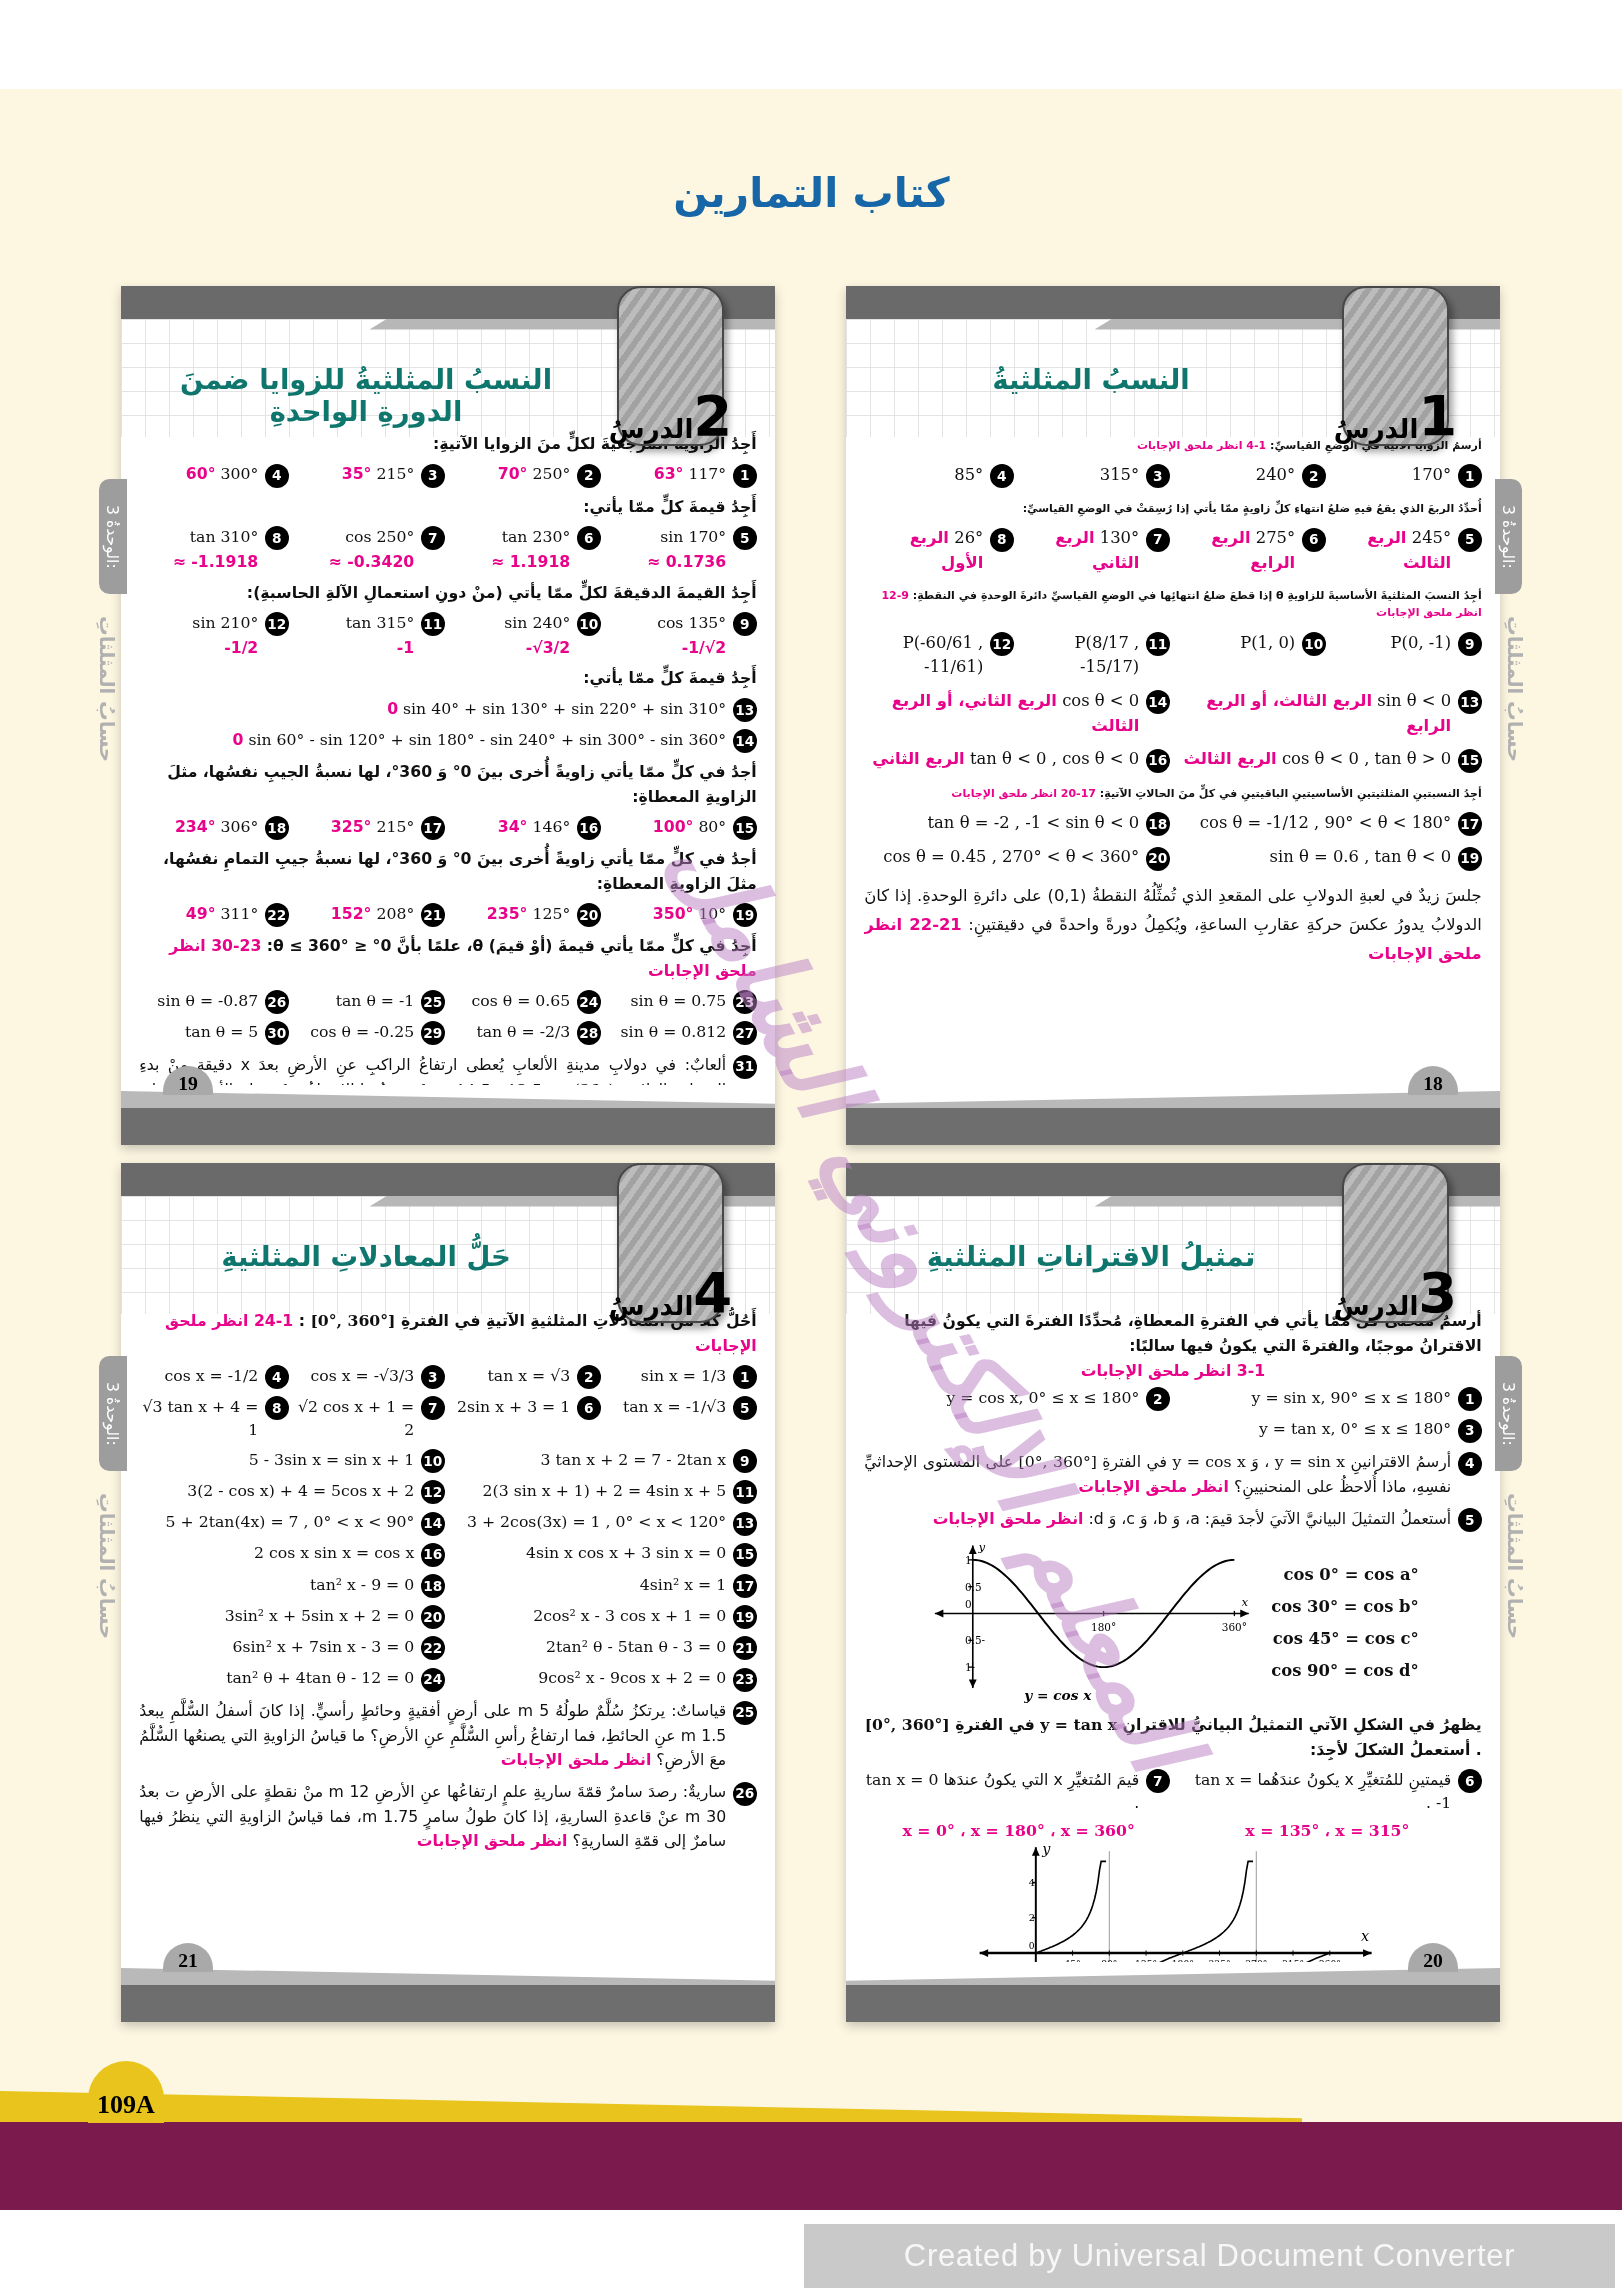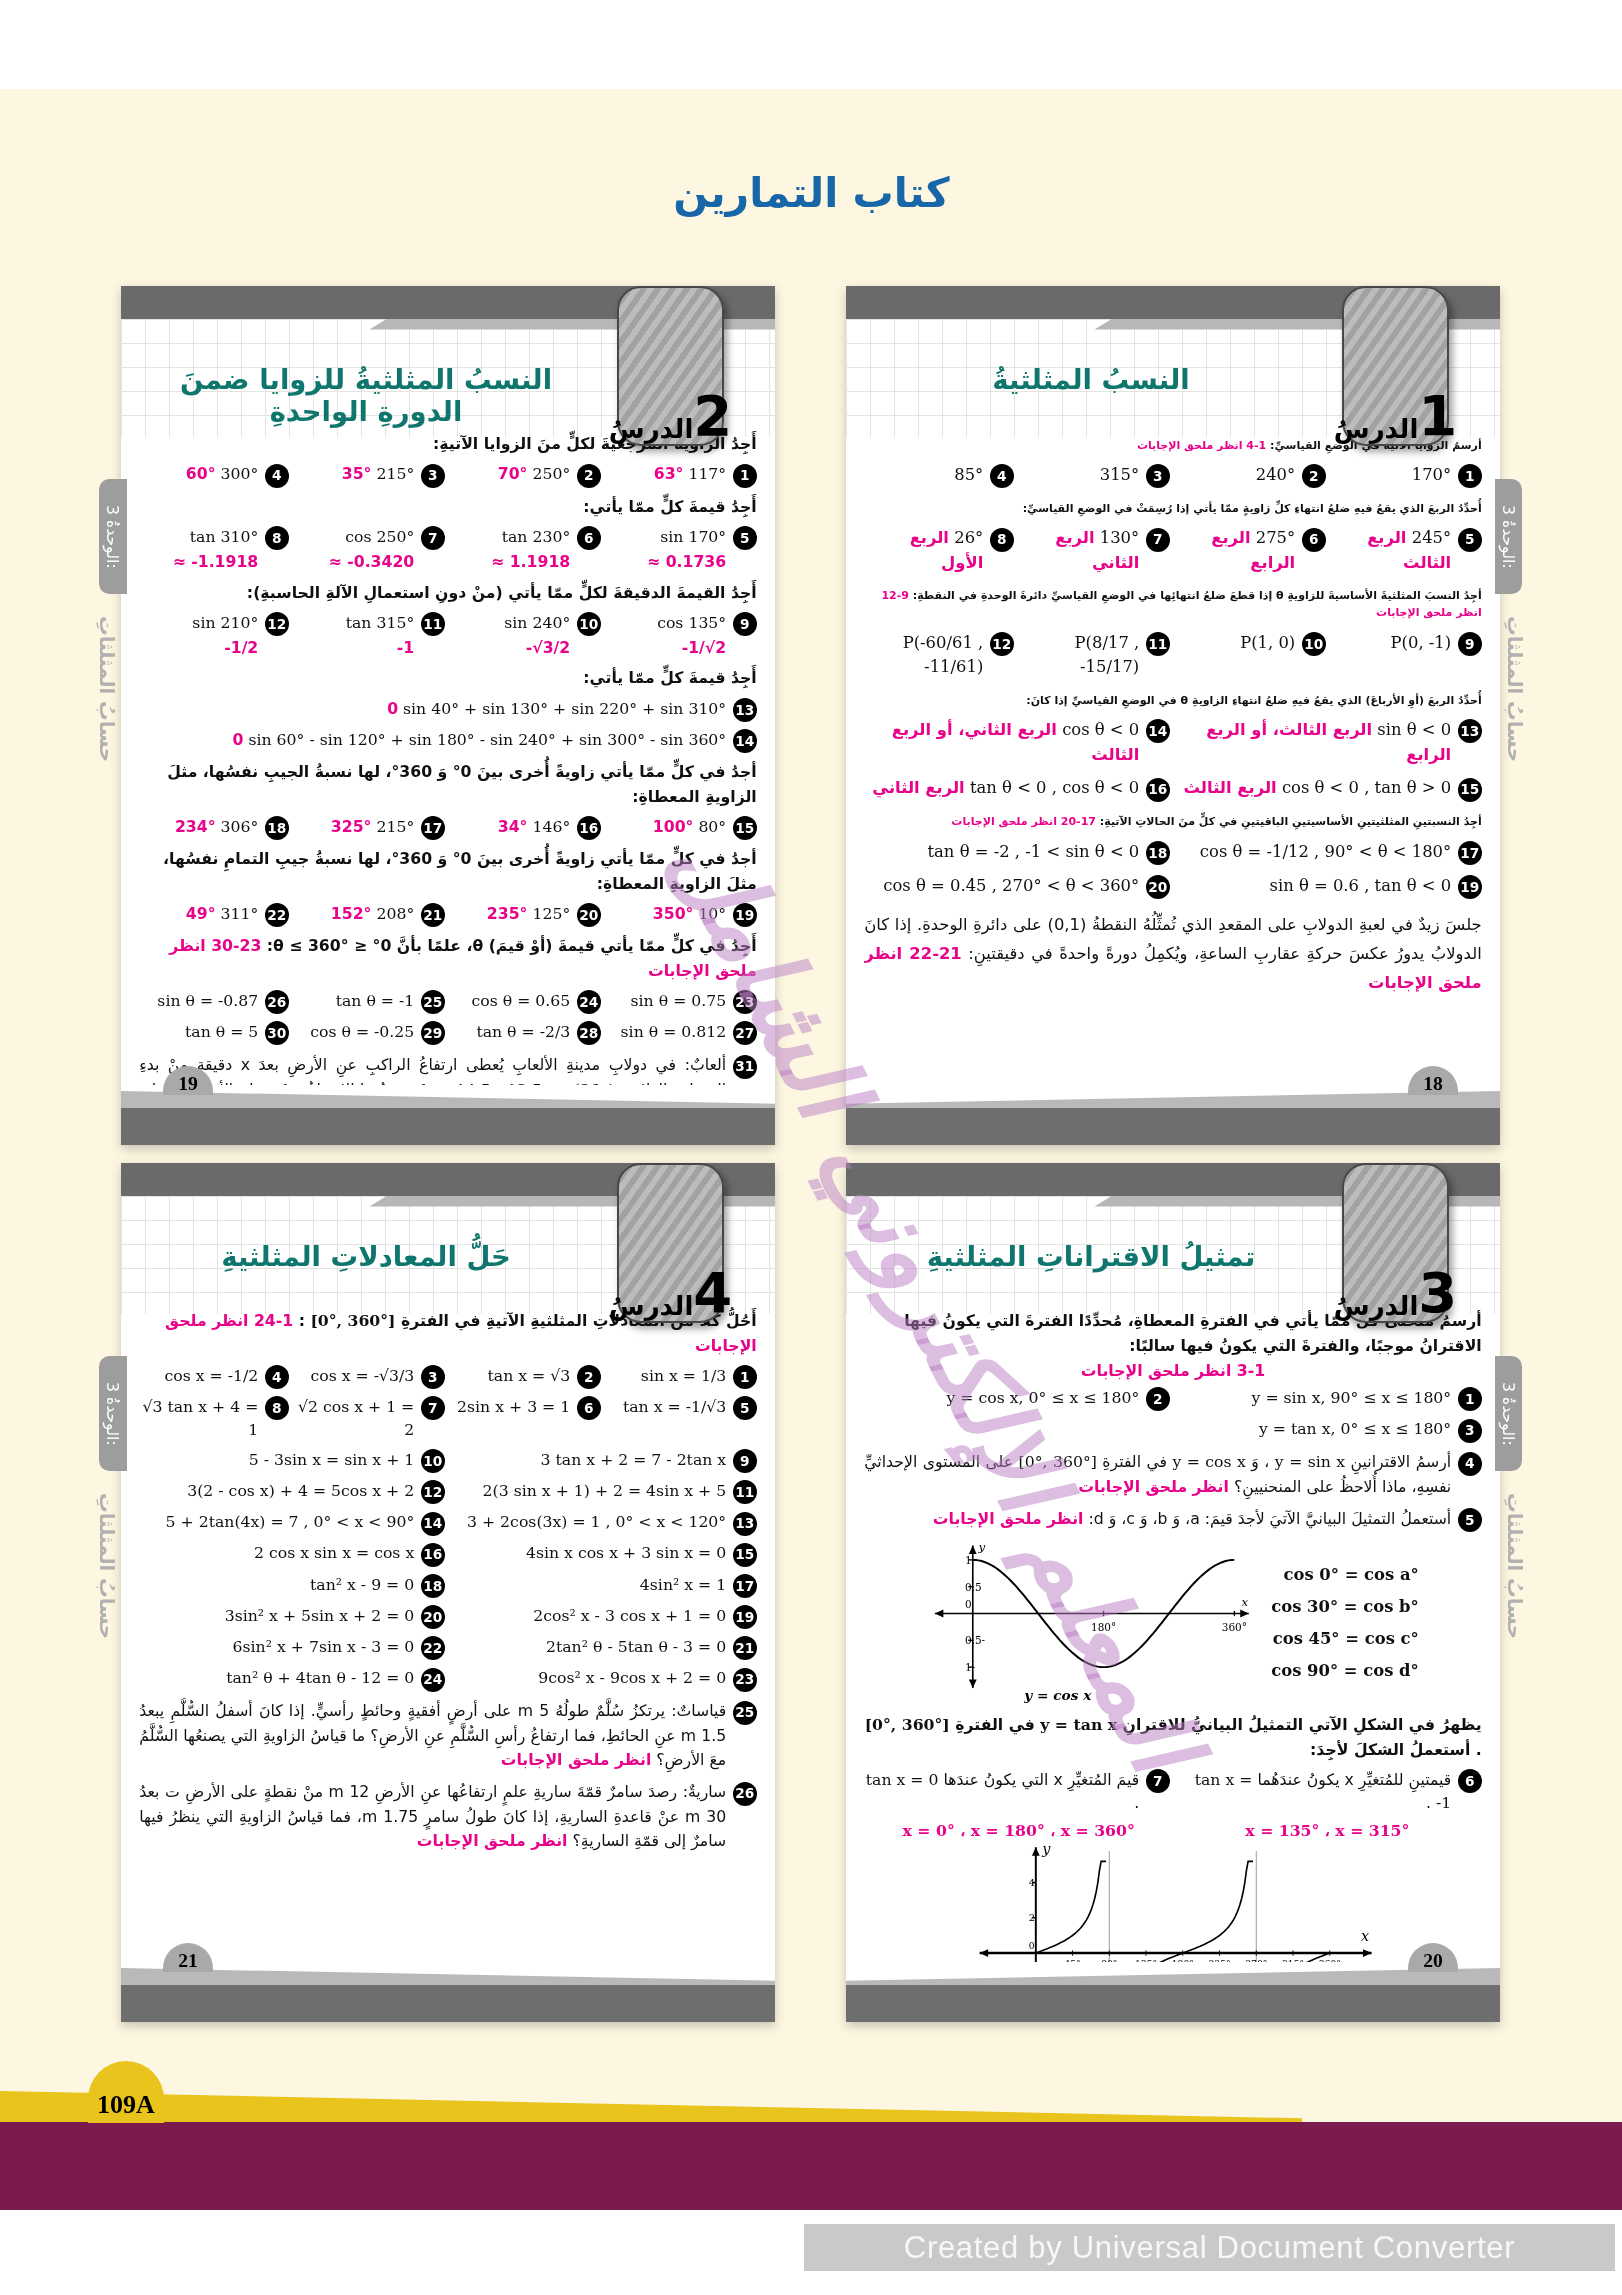--- a/index.html
+++ b/index.html
@@ -55,21 +55,21 @@
   .page-bump{position:absolute;bottom:50px;width:50px;height:29px;background:#a9a9a9;border-radius:26px 26px 0 0;
     display:flex;align-items:flex-end;justify-content:center;font-family:"Liberation Serif",serif;font-weight:bold;font-size:19.6px;color:#000;z-index:4;}
   .page-bump.side-right{right:42px;}
   .page-bump.side-left{left:42px;}
   .watermark{position:absolute;left:936px;top:1302px;transform:translate(-50%,-50%) rotate(63deg);font-size:98px;font-weight:bold;font-style:italic;
     color:rgba(186,125,196,.5);white-space:nowrap;z-index:40;direction:rtl;}
   .band-yellow{position:absolute;left:0;top:2091px;width:1302px;height:31px;background:#e8c41c;clip-path:polygon(0 0,100% 88%,100% 100%,0 100%);z-index:3;}
   .corner-bump{position:absolute;left:88px;top:2061px;width:76px;height:62px;background:#e8c41c;border-radius:38px 38px 0 0;
     display:flex;align-items:flex-end;justify-content:center;z-index:4;font-family:"Liberation Serif",serif;font-weight:bold;font-size:26px;color:#000;padding-bottom:2.6px;box-sizing:border-box;}
   .band-maroon{position:absolute;left:0;top:2122px;width:1623px;height:88px;background:#7a1a4d;z-index:3;}
-  .credit-box{position:absolute;left:804px;top:2224px;width:811px;height:47px;background:#c9c9c9;display:flex;align-items:center;justify-content:center;z-index:3;}
+  .credit-box{position:absolute;left:804px;top:2224px;width:811px;height:64px;background:#c9c9c9;display:flex;align-items:center;justify-content:center;z-index:3;}
   .credit-box span{font-family:"Liberation Sans",sans-serif;font-size:31px;color:#f7f7f7;letter-spacing:0.7px;}
   svg.chart{display:inline-block;}
 </style>
 </head>
 <body>
 
 <div class="sheet"></div>
 <h1 class="book-title">كتاب التمارين</h1>
 <div class="stage" id="stage">
     <section class="panel p1" style="left: 846px; top: 286px;">
@@ -134,21 +134,20 @@
           </div>
           <div class="q">
             <span class="qnum">11</span>
             <span class="qbody"><span class="math">P(8/17 , -15/17)</span> </span>
           </div>
           <div class="q">
             <span class="qnum">12</span>
             <span class="qbody"><span class="math">P(-60/61 , -11/61)</span> </span>
           </div>
         </div>
-        <div class="instr"><span class="ar">أُحدِّدُ الربعَ (أوِ الأرباعَ) الذي يقعُ فيهِ ضلعُ انتهاءِ الزاويةِ θ في الوضعِ القياسيِّ إذا كانَ:</span> </div>
         <div class="qrow cols2">
           <div class="q">
             <span class="qnum">13</span>
             <span class="qbody"><span class="math">sin θ &lt; 0</span> <span class="pink">الربع الثالث، أو الربع الرابع</span> </span>
           </div>
           <div class="q">
             <span class="qnum">14</span>
             <span class="qbody"><span class="math">cos θ &lt; 0</span> <span class="pink">الربع الثاني، أو الربع الثالث</span> </span>
           </div>
         </div>

